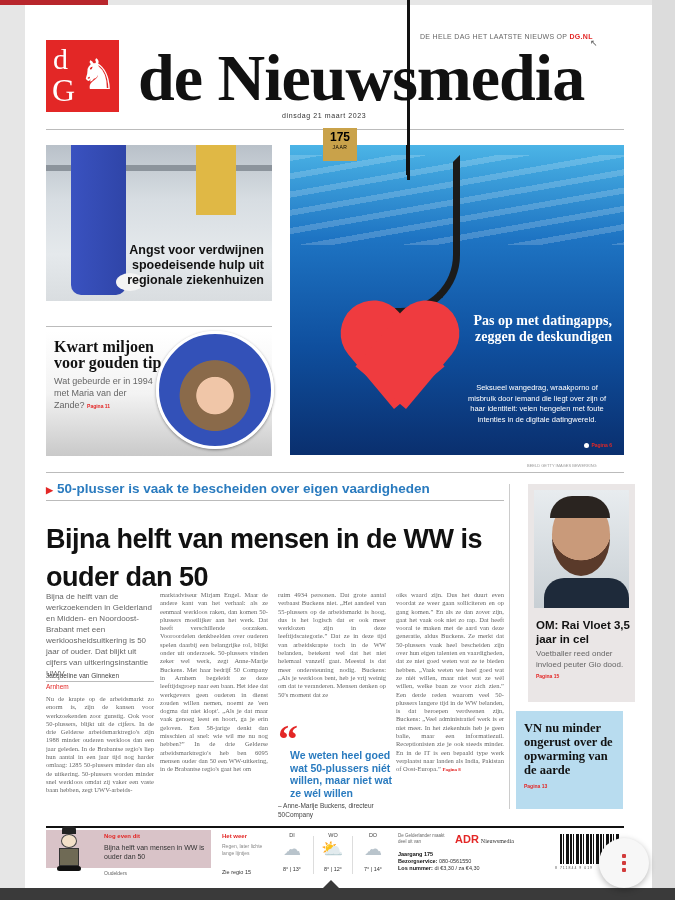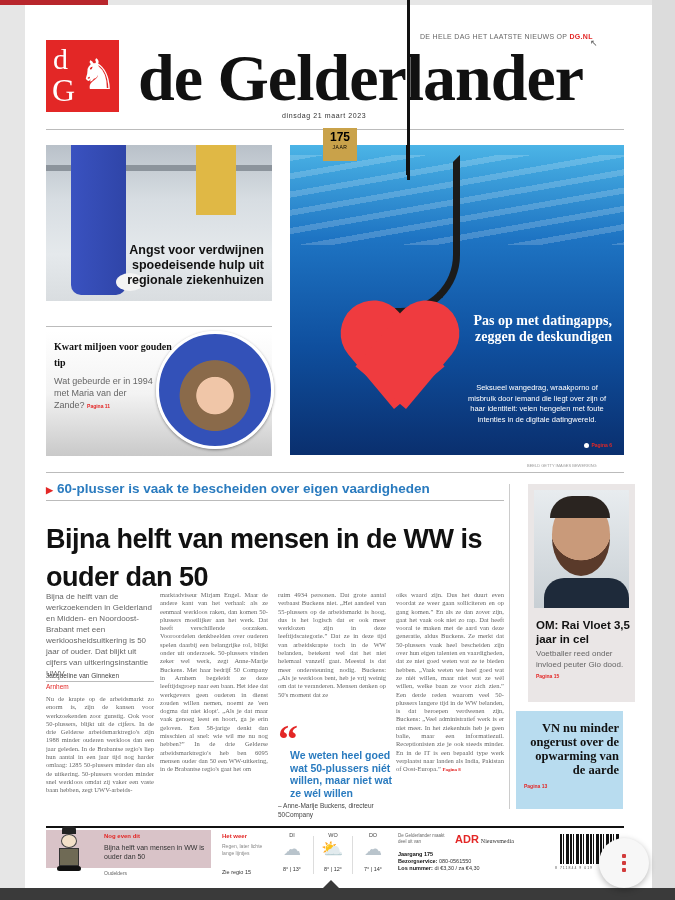--- a/index.html
+++ b/index.html
@@ -30,21 +30,21 @@
   .hospital .legs { position: absolute; left: 25px; top: 0; width: 55px; height: 150px; background: linear-gradient(90deg,#3a52c0,#2f45a8); border-radius: 0 0 10px 10px; }
   .hospital .bed { position: absolute; left: 0; top: 20px; width: 226px; height: 6px; background: #8c949c; }
   .hospital .equip { position: absolute; left: 150px; top: 0; width: 40px; height: 70px; background: #e0b845; }
   .hospital .shoe { position: absolute; left: 70px; top: 128px; width: 28px; height: 18px; background: #f4f4f4; border-radius: 50%; }
   .hospital-title { position: absolute; right: 8px; top: 98px; text-align: right; font-weight: bold; font-size: 12.5px; line-height: 15px; color: #111; width: 150px; }
   .pagina { color: #e32726; font-size: 5px; font-weight: bold; }
   .hospital-page { position: absolute; left: 102px; top: 164px; }
 
   
   .coldcase { position: absolute; left: 46px; top: 331px; width: 226px; height: 125px; background: linear-gradient(180deg,#fff 0%,#f3f3f3 50%,#c9c9c9 100%); }
-  .coldcase-title { position: absolute; left: 8px; top: 8px; font-family: "Liberation Serif", serif; font-weight: bold; font-size: 10px; line-height: 16px; color: #111; width: 120px; }
+  .coldcase-title { position: absolute; left: 8px; top: 8px; font-family: "Liberation Serif", serif; font-weight: bold; font-size: 16px; line-height: 16px; color: #111; width: 120px; }
   .coldcase-sub { position: absolute; left: 8px; top: 44px; font-size: 9px; line-height: 12px; color: #666; width: 100px; }
   .portrait { position: absolute; left: 110px; top: 0; width: 118px; height: 118px; border-radius: 50%; border: 3px solid #fff; background: radial-gradient(circle at 50% 55%,#f0c6a8 0 22%,#8a6a4a 23% 42%,#3351b8 43% 80%,#d8323a 81%); box-shadow: 0 1px 3px rgba(0,0,0,.4); }
 
   
   .dating { position: absolute; left: 290px; top: 145px; width: 334px; height: 310px; background: linear-gradient(180deg,#4bb4e6 0%,#1e74c3 30%,#0f4f9e 65%,#0a2f6e 100%); overflow: hidden; }
   .dating .waves { position: absolute; left: 0; top: 10px; width: 334px; height: 90px; background: repeating-linear-gradient(170deg, rgba(255,255,255,.18) 0 6px, rgba(255,255,255,0) 6px 18px); }
   .hook { position: absolute; left: 80px; top: 10px; width: 90px; height: 160px; border: 7px solid #1b1b1b; border-left-color: transparent; border-top-color: transparent; border-radius: 0 0 60px 20px; }
   .hook-shank { position: absolute; left: 116px; top: 0; width: 3px; height: 30px; background: #111; }
   .heart { position: absolute; left: 50px; top: 160px; width: 120px; height: 110px; }
   .heart:before, .heart:after { content: ""; position: absolute; top: 0; width: 66px; height: 104px; background: #ef3b3f; border-radius: 60px 60px 0 0; }
@@ -73,21 +73,21 @@
 
   
   .vr { position: absolute; left: 509px; top: 484px; width: 1px; height: 325px; background: #ccc; }
   .vloet { position: absolute; left: 516px; top: 484px; width: 107px; height: 218px; background: #eae6e6; margin-left: 12px; }
   .vloet .photo { position: absolute; left: 6px; top: 6px; width: 95px; height: 118px; background: linear-gradient(180deg,#e8ecef 0%,#c8cfd4 100%); overflow: hidden; }
   .vloet .head { position: absolute; left: 18px; top: 10px; width: 58px; height: 76px; border-radius: 45% 45% 50% 50%; background: radial-gradient(circle at 50% 40%,#c99a7a 0 55%,#5a3a2a 56%); }
   .vloet .hair { position: absolute; left: 16px; top: 6px; width: 60px; height: 22px; border-radius: 30px 30px 0 0; background: #2a2420; }
   .vloet .shirt { position: absolute; left: 10px; top: 88px; width: 85px; height: 30px; background: #1e2a3a; border-radius: 20px 20px 0 0; }
   .vloet-title { position: absolute; left: 8px; top: 134px; font-weight: bold; font-size: 11.5px; line-height: 14px; color: #111; width: 95px; }
   .vloet-sub { position: absolute; left: 8px; top: 164px; font-size: 8px; line-height: 11px; color: #666; width: 98px; }
-  .vn { position: absolute; left: 516px; top: 711px; width: 107px; height: 98px; background: #b8dcef; text-align: right; }
+  .vn { position: absolute; left: 516px; top: 711px; width: 107px; height: 98px; background: #b8dcef; }
   .vn-title { position: absolute; left: 8px; top: 10px; font-family: "Liberation Serif", serif; font-weight: bold; font-size: 12.5px; line-height: 14px; color: #111; width: 95px; }
   .vn-page { position: absolute; left: 8px; top: 72px; }
 
   
   .footer-rule { position: absolute; left: 46px; top: 826px; width: 578px; height: 2px; background: #111; }
   .comic { position: absolute; left: 46px; top: 830px; width: 165px; height: 38px; background: #d9c3c8; }
   .comic-figure { position: absolute; left: 54px; top: 826px; width: 30px; height: 48px; }
   .comic-figure .hat { position: absolute; left: 8px; top: 0; width: 14px; height: 8px; background: #222; border-radius: 4px 4px 0 0; }
   .comic-figure .face { position: absolute; left: 7px; top: 8px; width: 16px; height: 14px; background: #f3e0c8; border-radius: 50%; border: 1px solid #444; }
   .comic-figure .body { position: absolute; left: 5px; top: 22px; width: 20px; height: 18px; background: #6f6a55; border: 1px solid #333; }
@@ -121,21 +121,21 @@
   <div class="topbar-accent"></div>
   <div class="right-gutter"></div>
 
   <div class="page"></div>
 
   <div class="logo">
     <span class="d">d</span>
     <span class="g">G</span>
     <span class="horse">♞</span>
   </div>
-  <div class="masthead-title">de Gelderlander</div>
+  <div class="masthead-title">de Nieuwsmedia</div>
   <div class="tagline">
     <span>DE HELE DAG HET LAATSTE NIEUWS OP</span>
     <span class="site">DG.NL</span>
   </div>
   <div class="cursor">↖</div>
   <div class="dateline">dinsdag 21 maart 2023</div>
   <div class="rule" style="left:46px;top:129px;width:578px;"></div>
 
   <div class="hospital">
     <div class="bed"></div>
@@ -166,21 +166,21 @@
     <div class="dating-page"><span class="dot"></span><span>Pagina 6</span></div>
   </div>
   <div class="fishline"></div>
   <div class="badge175">
     <span class="num">175</span>
     <span class="lbl">JAAR</span>
   </div>
   <div class="credit">BEELD GETTY IMAGES BEWERKING</div>
   <div class="rule" style="left:46px;top:472px;width:578px;"></div>
 
-  <div class="kicker"><span class="arrow">▶</span><span>60-plusser is vaak te bescheiden over eigen vaardigheden</span></div>
+  <div class="kicker"><span class="arrow">▶</span><span>50-plusser is vaak te bescheiden over eigen vaardigheden</span></div>
   <div class="rule" style="left:46px;top:500px;width:458px;"></div>
   <div class="headline">Bijna helft van mensen in de WW is ouder dan 50</div>
 
   <div class="intro">Bijna de helft van de werkzoekenden in Gelderland en Midden- en Noordoost-Brabant met een werkloosheidsuitkering is 50 jaar of ouder. Dat blijkt uit cijfers van uitkeringsinstantie UWV.</div>
   <div class="byline">Jacqueline van Ginneken</div>
   <div class="byline-loc">Arnhem</div>
   <div class="col" style="left:46px;top:695px;width:108px;height:118px;overflow:hidden;">Nu de krapte op de arbeidsmarkt zo enorm is, zijn de kansen voor werkzoekenden zoor gunstig. Ook voor 50-plussers, blijkt uit de cijfers. In de drie Gelderse arbeidsmarktregio's zijn 1988 minder ouderen werkloos dan een jaar geleden. In de Brabantse regio's liep hun aantal in een jaar tijd nog harder omlaag: 1285 50-plussers minder dan als de uitkering. 50-plussers worden minder snel werkloos omdat zij vaker een vaste baan hebben, zegt UWV-arbeids-</div>
   <div class="col" style="left:160px;width:108px;height:222px;overflow:hidden;">marktadviseur Mirjam Engel. Maar de andere kant van het verhaal: als ze eenmaal werkloos raken, dan komen 50-plussers moeilijker aan het werk. Dat heeft verschillende oorzaken. Vooroordelen denkbeelden over ouderen spelen daarbij een belangrijke rol, blijkt onder uit onderzoek. 50-plussers vinden zeker wel werk, zegt Anne-Marije Buckens. Met haar bedrijf 50 Company in Arnhem begeleidt ze deze leeftijdsgroep naar een baan. Het idee dat werkgevers geen ouderen in dienst zouden willen nemen, noemt ze 'een dogma dat niet klopt'. „Als je dat maar vaak genoeg leest en hoort, ga je erin geloven. Een 58-jarige denkt dan misschien al snel: wie wil me nu nog hebben?” In de drie Gelderse arbeidsmarktregio's heb ben 6095 mensen ouder dan 50 een WW-uitkering, in de Brabantse regio's gaat het om</div>
   <div class="col" style="left:278px;width:108px;height:122px;overflow:hidden;">ruim 4934 personen. Dat grote aantal verbaast Buckens niet. „Het aandeel van 55-plussers op de arbeidsmarkt is hoog, dus is het logisch dat er ook meer werklozen zijn in deze leeftijdscategorie.” Dat ze in deze tijd van arbeidskrapte toch in de WW belanden, betekent wel dat het niet helemaal vanzelf gaat. Meestal is dat meer ondersteuning nodig. Buckens: „Als je werkloos bent, heb je vrij weinig om dat te veranderen. Mensen denken op 50's moment dat ze</div>
   <div class="col" style="left:396px;width:108px;height:222px;overflow:hidden;">

